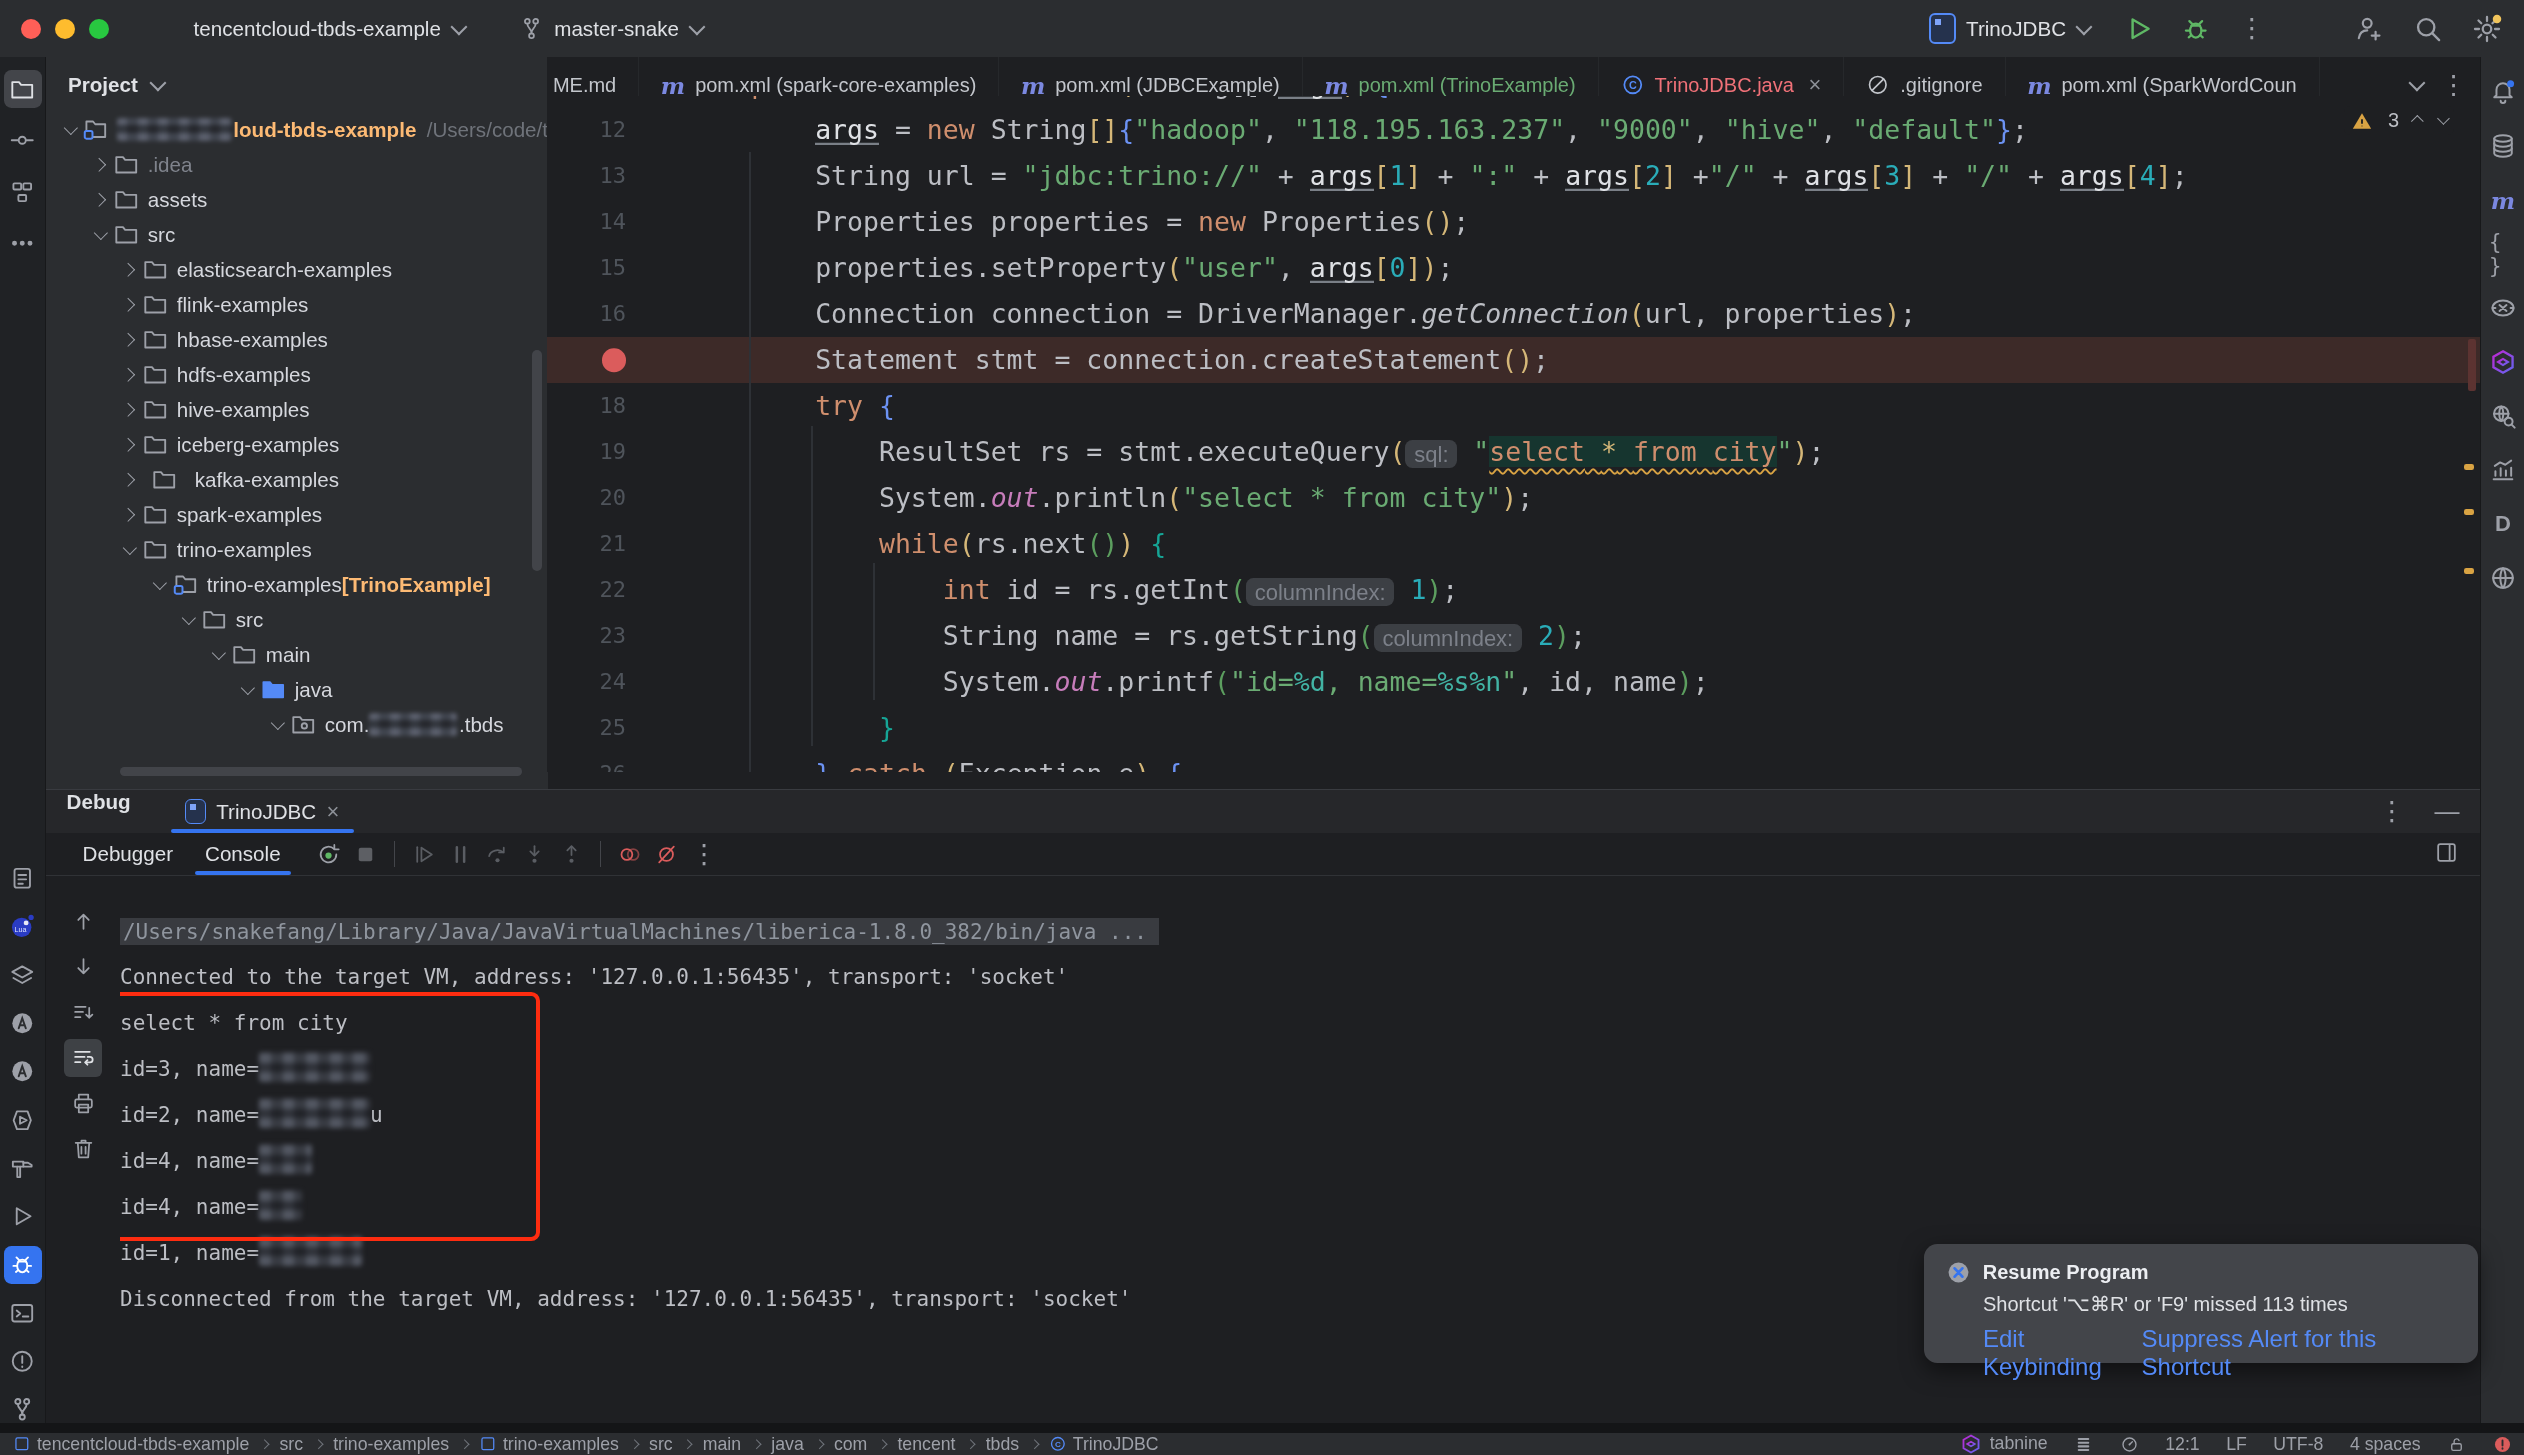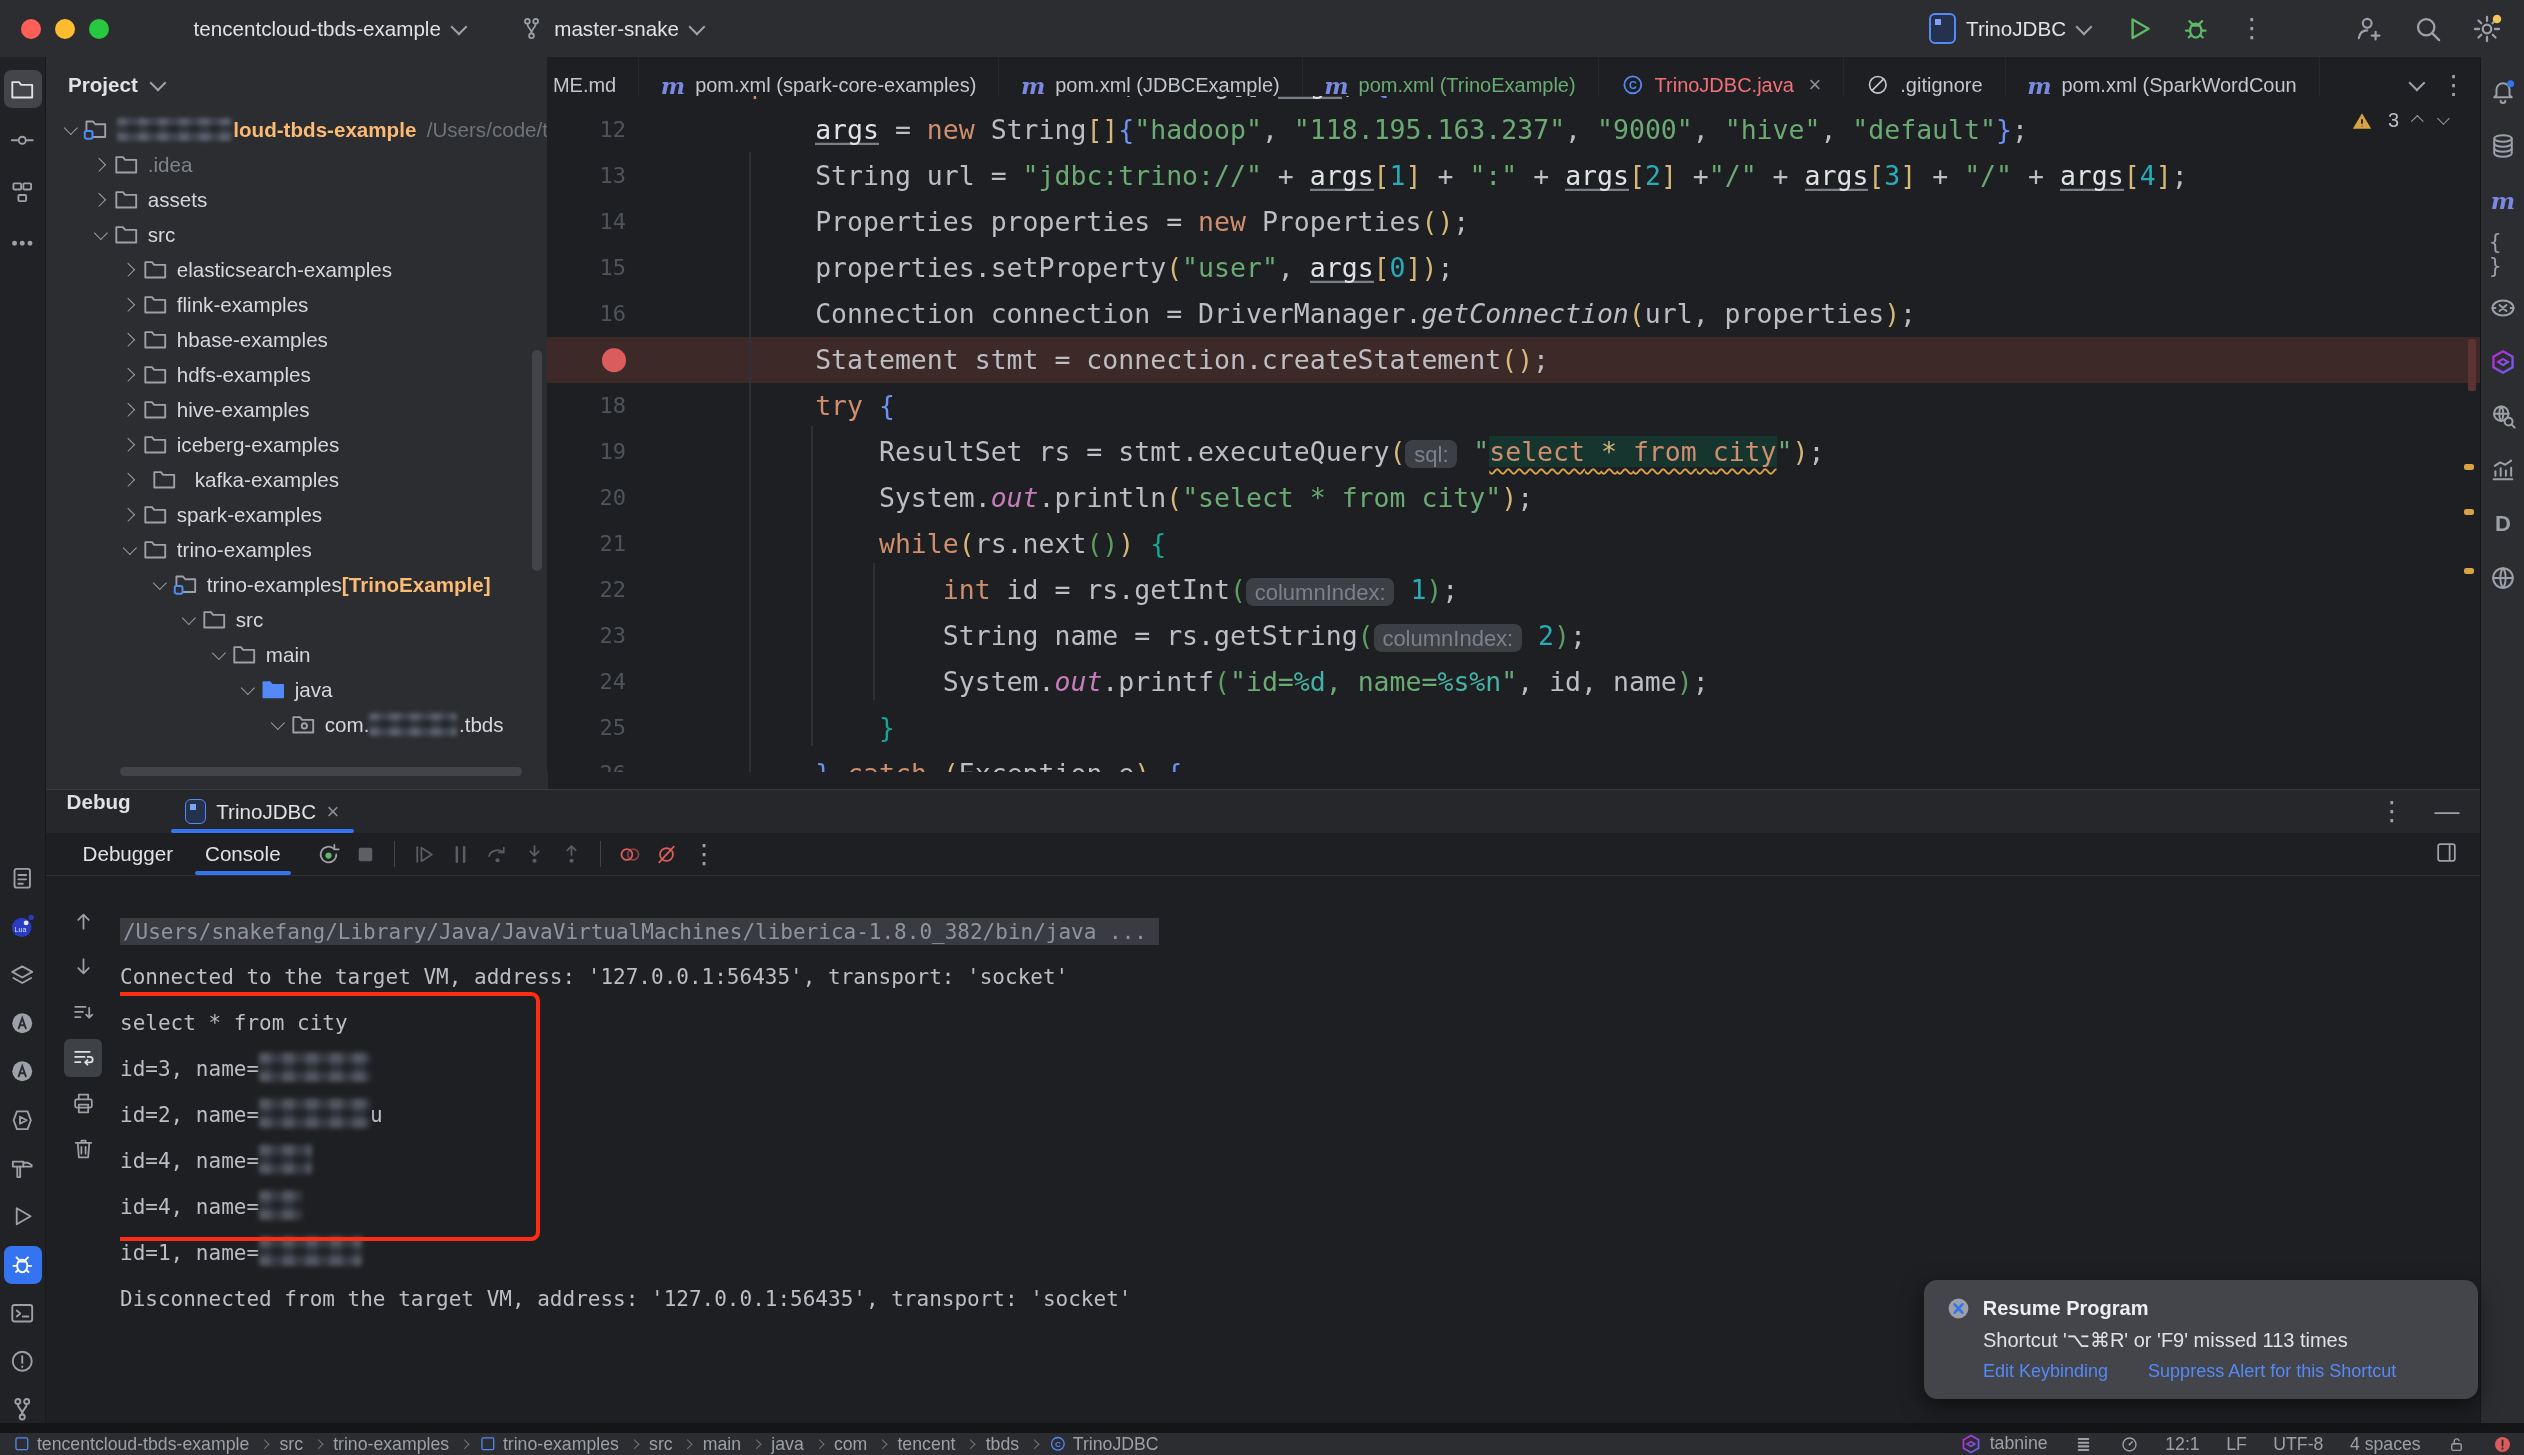--- a/index.html
+++ b/index.html
@@ -138,26 +138,26 @@
   .crumbs { display:flex; align-items:center; gap:5.9px; overflow:hidden; white-space:nowrap; }
   .crumb { display:flex; align-items:center; gap:5.9px; }
   .crumb .ic { width:17.7px; height:17.7px; }
   .crumb-sep { width:6.6px; height:6.6px; border-right:1.8px solid #6f737a; border-bottom:1.8px solid #6f737a;
     transform:rotate(-45deg); margin:0 5.9px; }
   .sb-right { margin-left:auto; display:flex; align-items:center; gap:26.5px; }
   .sb-item { display:flex; align-items:flex-start; gap:7.4px; }
   .sb-item .ic { width:19px; height:19px; }
 
   
-  .notif { position:absolute; left:1924px; top:1280px; width:554px; height:119px; background:#43454a;
+  .notif { position:absolute; left:1924px; top:1244px; width:554px; height:119px; background:#43454a;
     border-radius:13.3px; box-shadow:0 7.4px 22px rgba(0,0,0,.5); padding:16px 22px; z-index:60; }
   .notif-head { display:flex; align-items:center; gap:11.8px; font-size:20px; font-weight:bold; color:#eceef2; }
   .notif-head .ic { width:25px; height:25px; }
   .notif-body { font-size:20px; color:#dfe1e5; margin:7.4px 0 8.8px 37px; }
-  .notif-actions { display:flex; gap:40px; margin-left:37px; font-size:18px; color:#548af7; }
+  .notif-actions { display:flex; margin-left:37px; font-size:24px; color:#548af7; }
 </style>
 </head>
 <body>
 
 <div id="root">
 
   <div class="titlebar">
     <div class="traffic">
       <span class="tl r"></span>
       <span class="tl y"></span>

